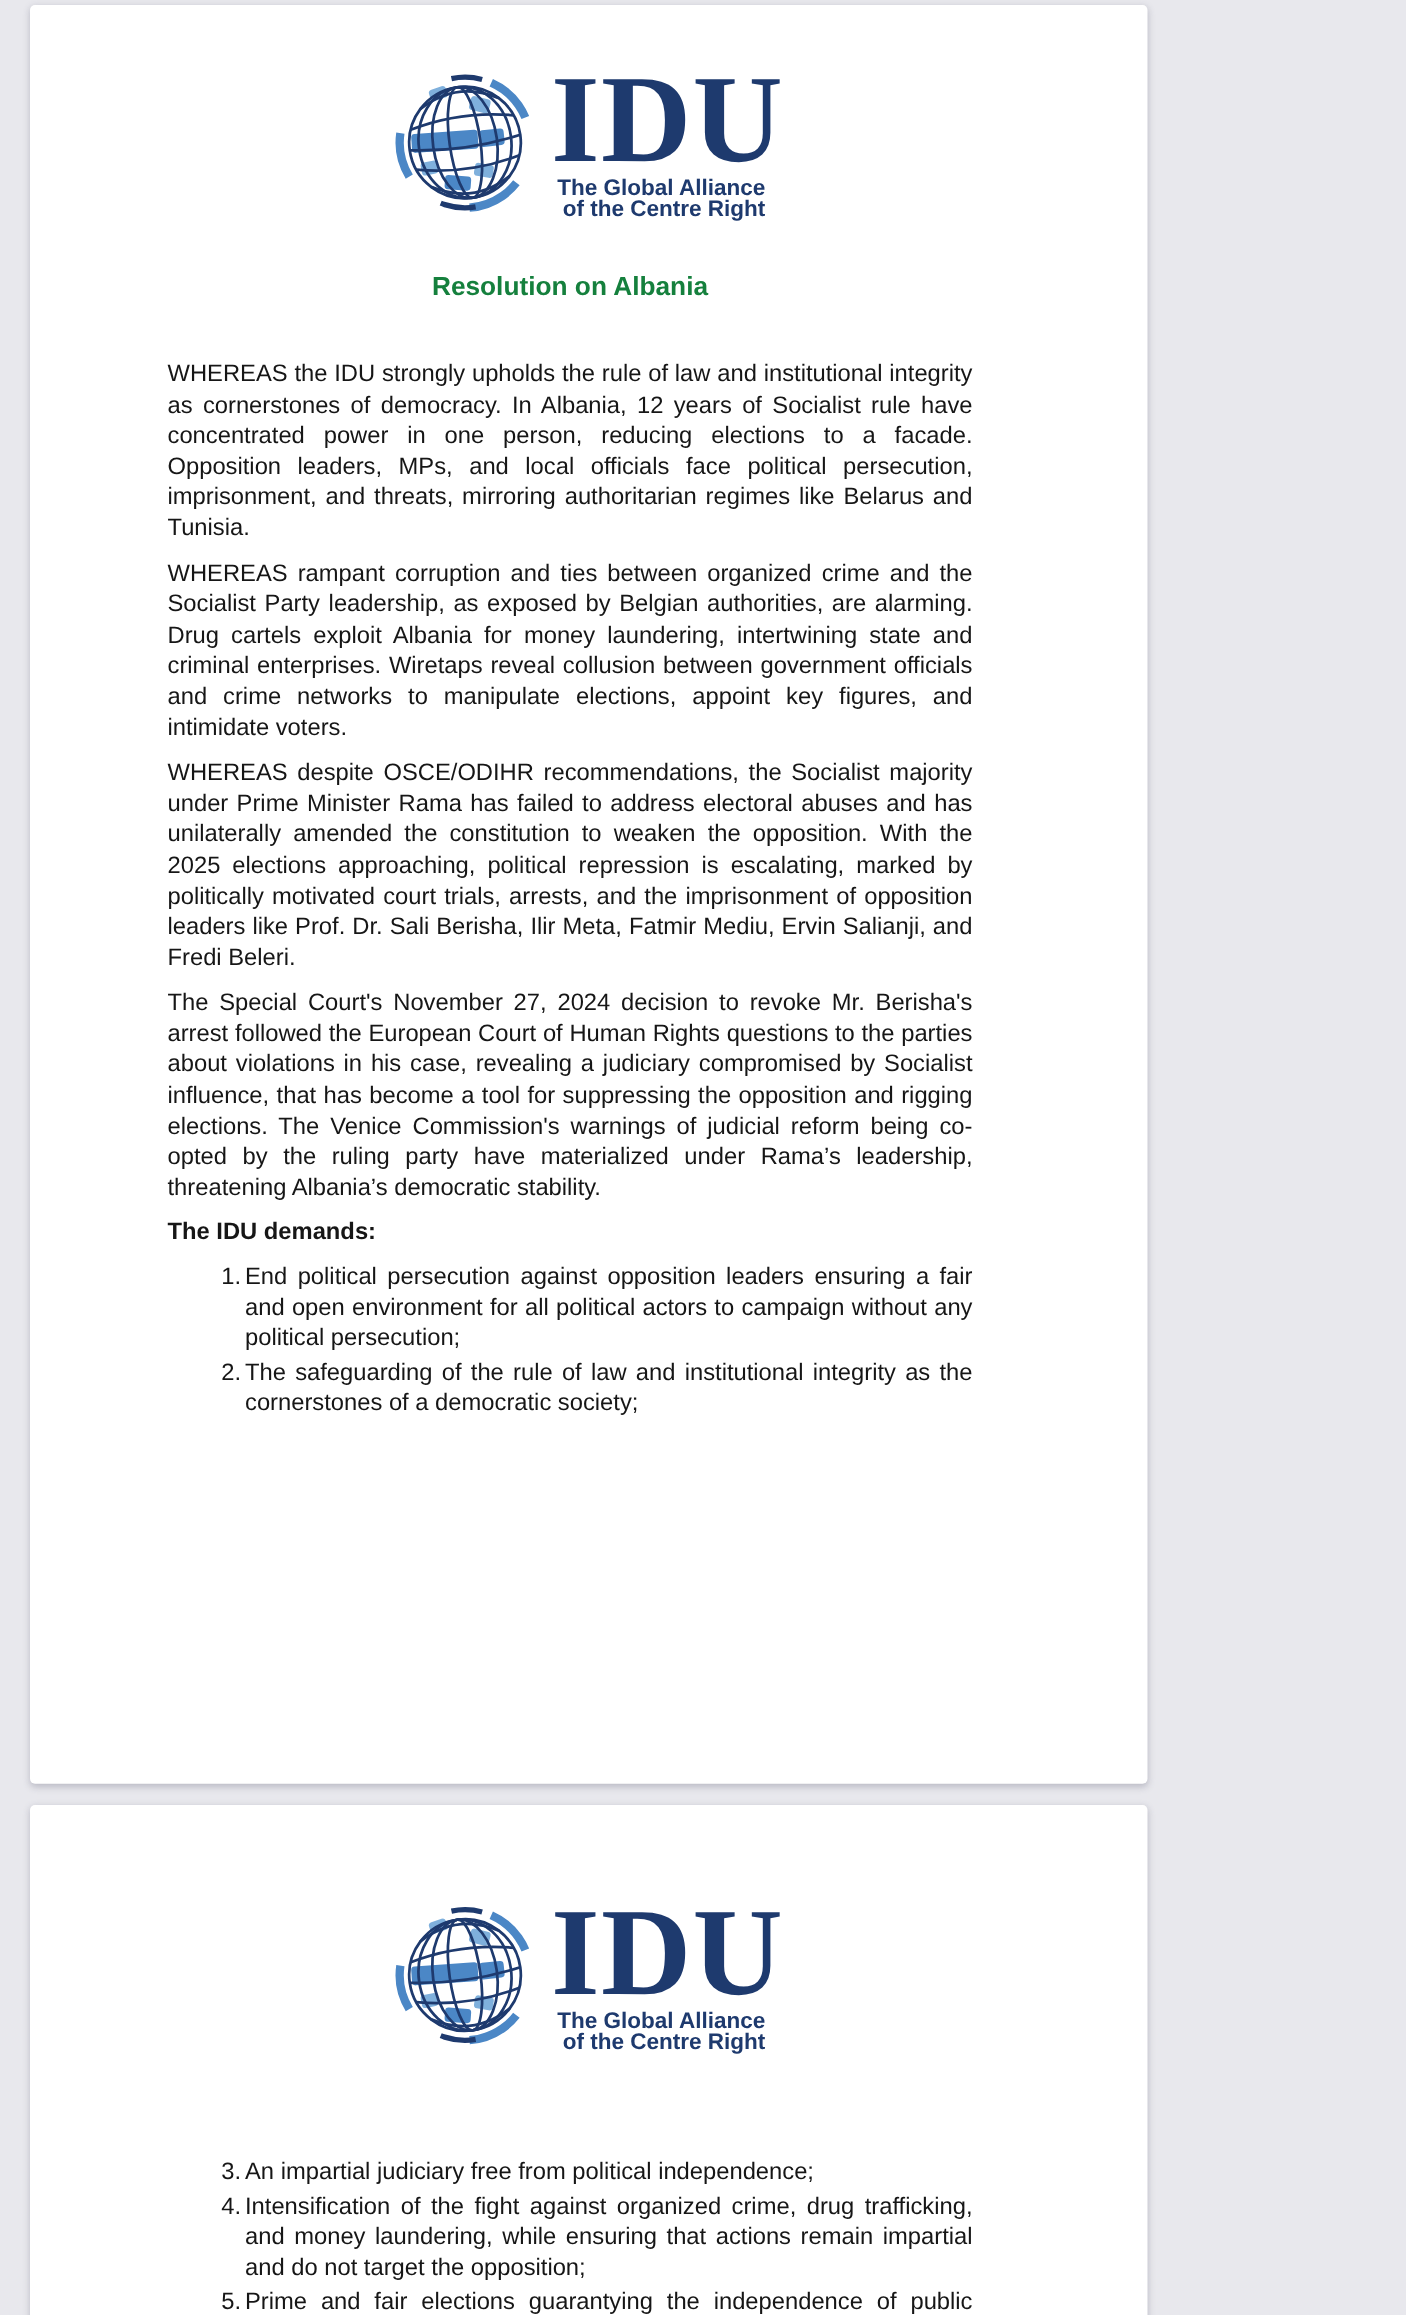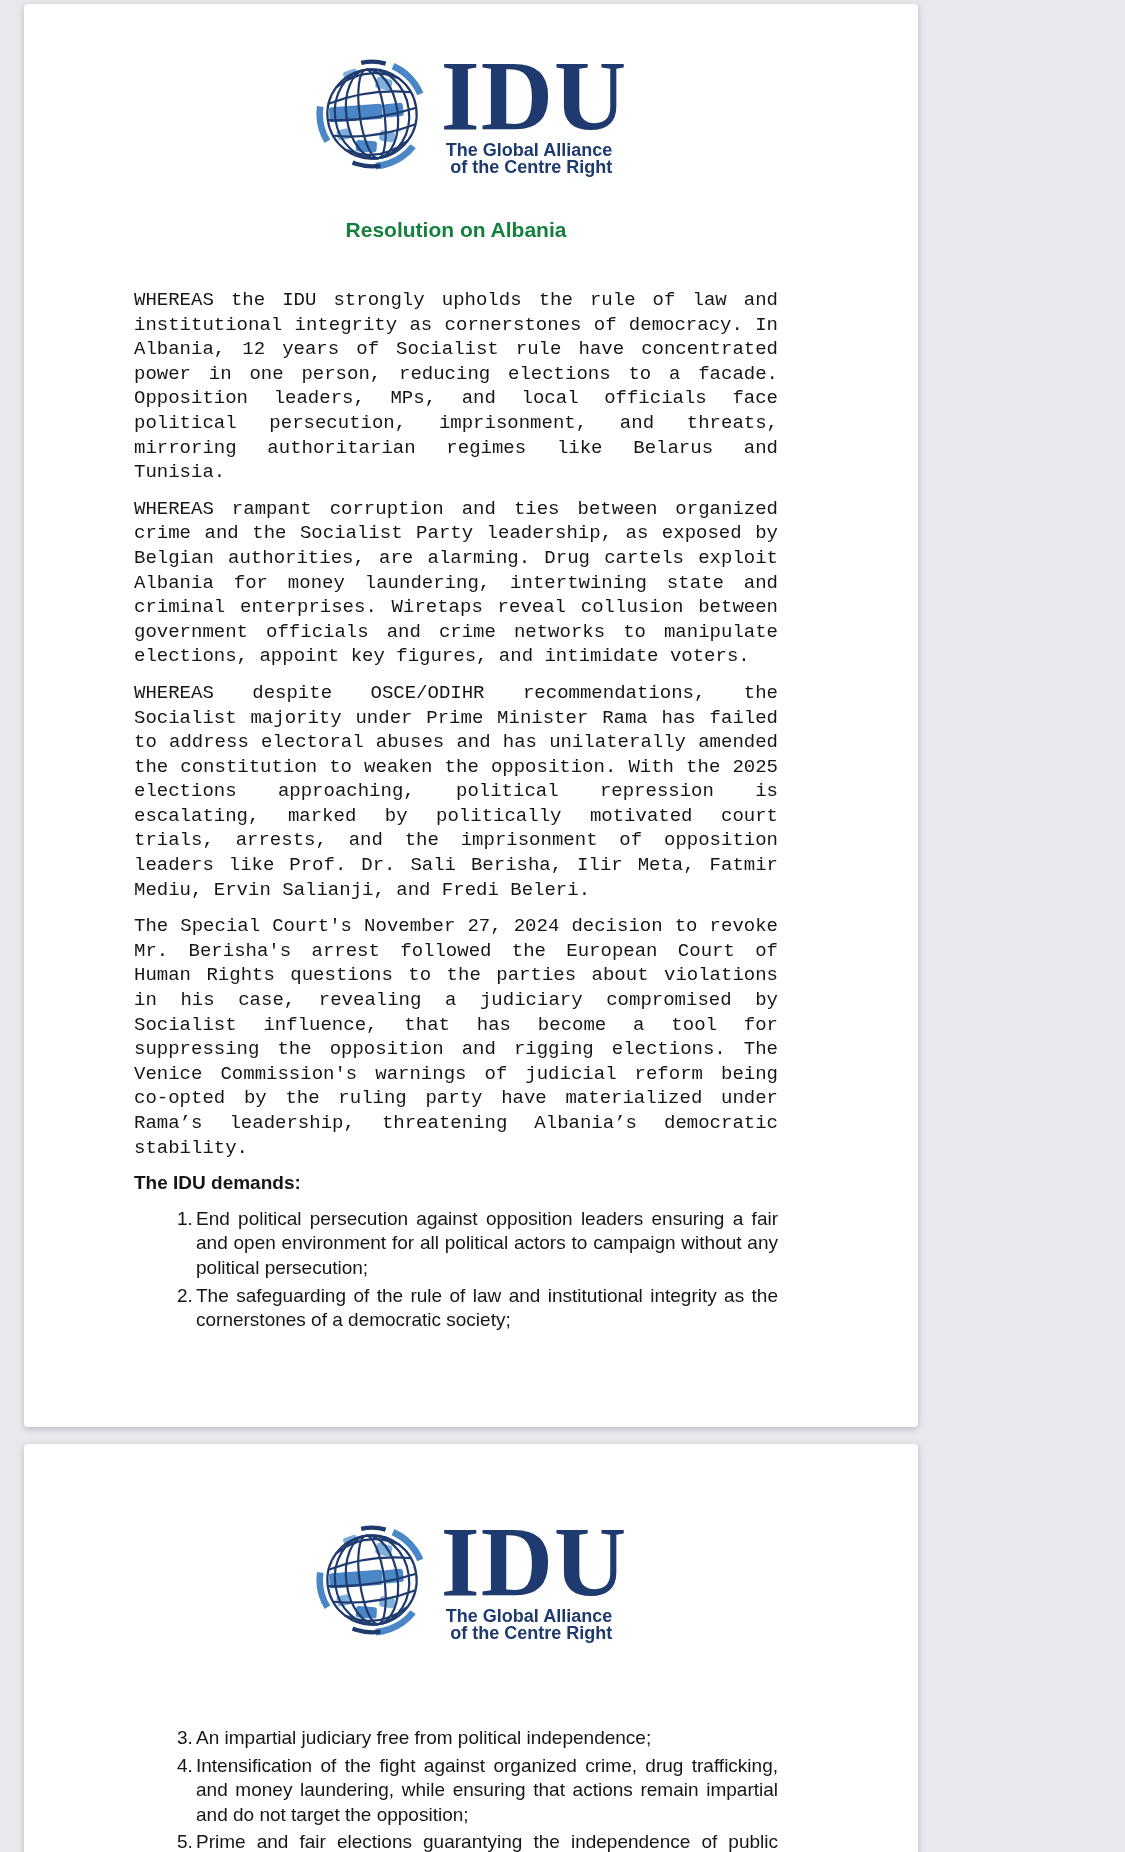--- a/index.html
+++ b/index.html
@@ -62,21 +62,20 @@
     margin-top:13px;
     text-align:center;font-style:italic;
     font-size:19px;line-height:25px;color:#101010;
   }
   .doc-subtitle sup{font-size:12px;line-height:0;}
   .paragraphs{margin-top:46px;}
   .para{
     margin:12px 0 11px 0;
     font-size:19px;line-height:24.6px;
     text-align:justify;
-    font-family:Liberation Mono, monospace;
   }
   .demands-intro{
     margin:0 0 11px 0;
     font-size:19px;line-height:24.6px;font-weight:bold;
   }
   .demand{
     display:flex;
     margin:0 0 3px 0;
     font-size:19px;line-height:24.6px;
   }

